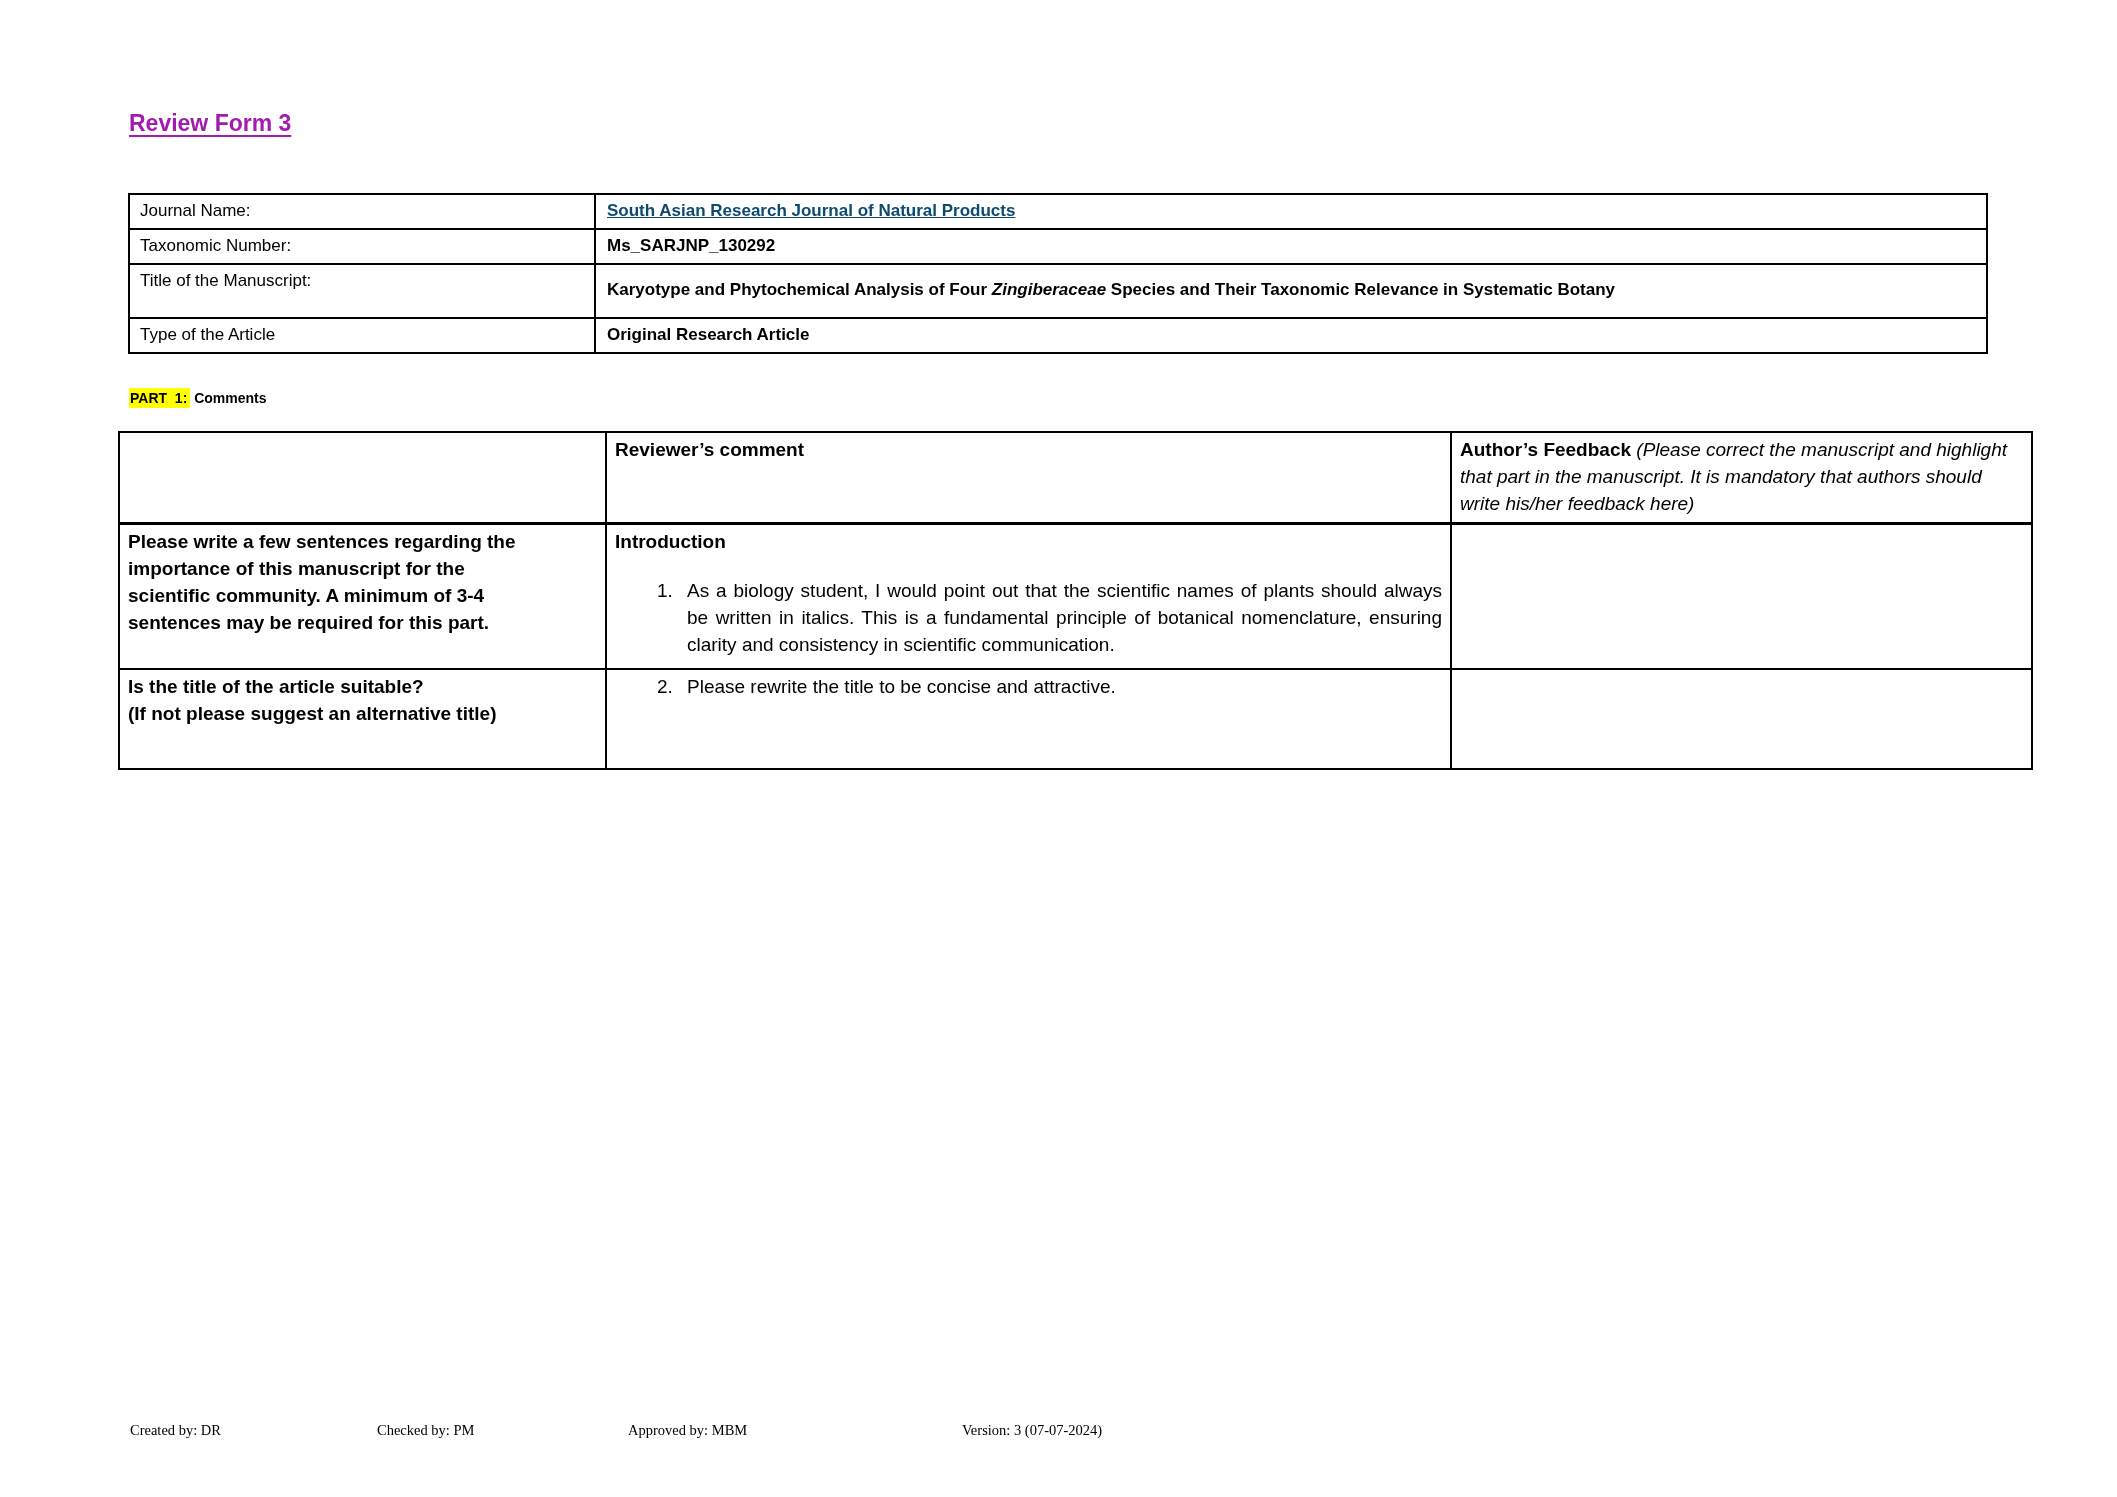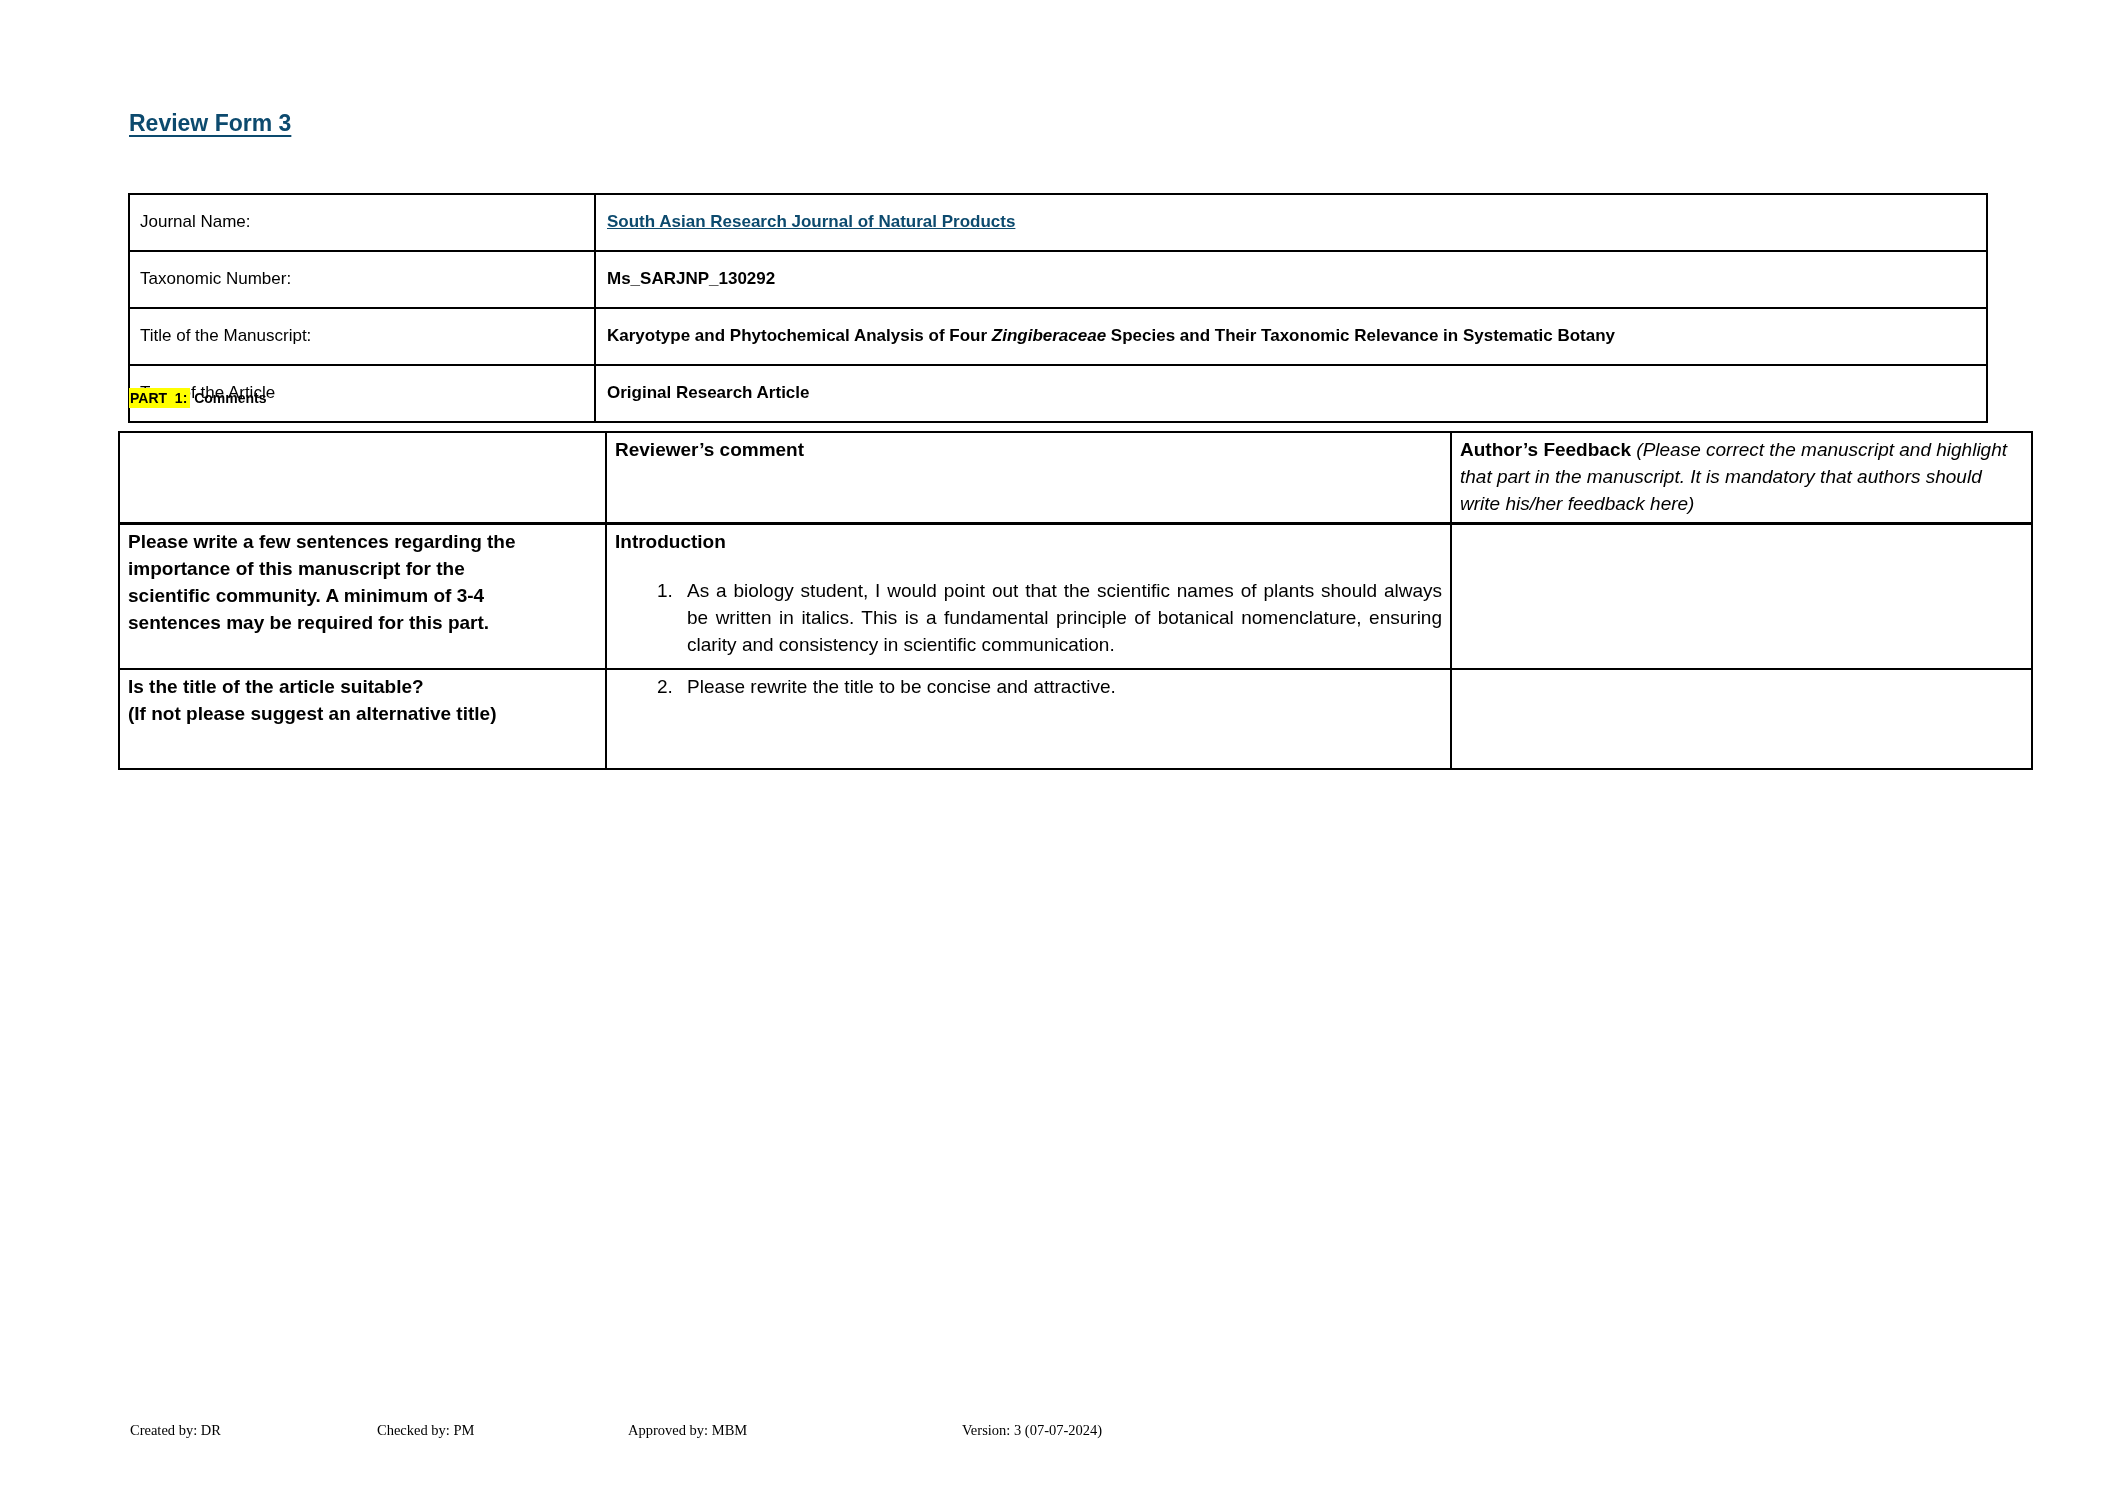--- a/index.html
+++ b/index.html
@@ -10,36 +10,36 @@
     font-family: "Liberation Sans", "DejaVu Sans", sans-serif;
     color: #000000;
     overflow: hidden;
   }
   .page { position: absolute; inset: 0; background: #fff; }
 
   
   .form-title {
     position: absolute; left: 129px; top: 110px;
     font-size: 23px; font-weight: bold;
-    color: #0c4a6e;
+    color: #a21caf;
     text-decoration: underline;
     text-decoration-thickness: 2px;
     text-underline-offset: 4px;
   }
 
   
   table { border-collapse: collapse; table-layout: fixed; }
   td { border: 2px solid #000; vertical-align: top; }
 
   .info-table {
     position: absolute; left: 128px; top: 193px;
     width: 1860px;
     font-size: 17px;
   }
-  .info-table td { padding: 16px 10px; line-height: 1.35; }
+  .info-table td { padding: 5px 10px; line-height: 1.35; }
   .info-table .label-col { width: 466px; }
   .info-table .value { font-weight: bold; padding-left: 11px; }
   .info-table .link {
     color: #0c4a6e; font-weight: bold;
     text-decoration: underline; cursor: pointer;
   }
   .info-table .title-value { vertical-align: middle; }
   .italic { font-style: italic; }
 
   

